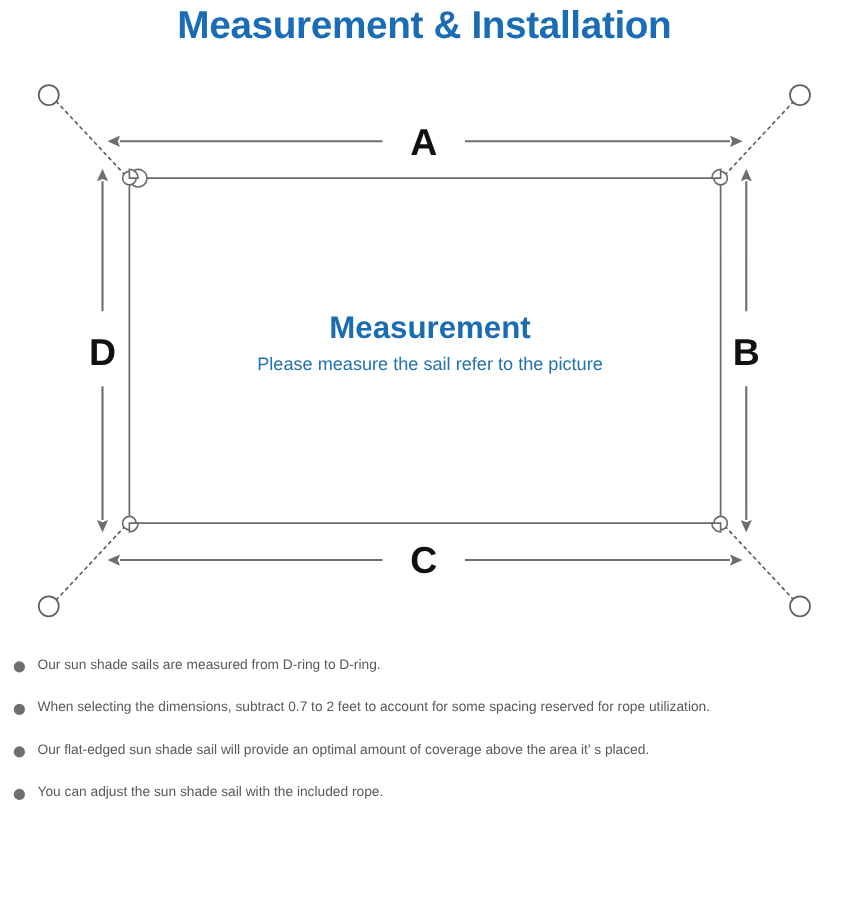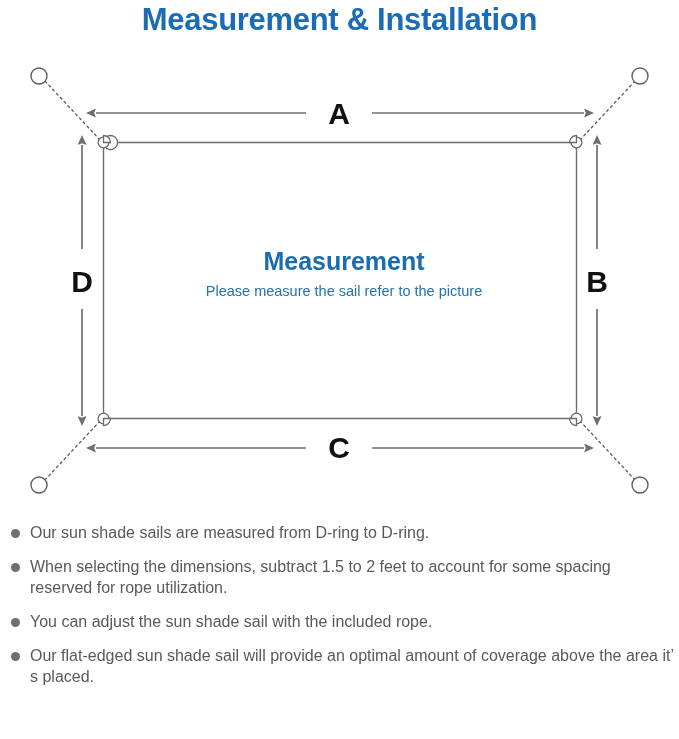--- a/index.html
+++ b/index.html
@@ -44,21 +44,21 @@
     position: absolute;
     left: 0;
     top: 522px;
     width: 679px;
   }
   .note-item {
     position: relative;
     padding-left: 30px;
     margin-bottom: 13px;
     color: #58595b;
-    font-size: 16px;
+    font-size: 11px;
     line-height: 21px;
     font-family: "Liberation Sans", sans-serif;
     padding-right: 4px;
   }
   .note-bullet {
     position: absolute;
     left: 11px;
     top: 7px;
     width: 9px;
     height: 9px;
@@ -135,28 +135,28 @@
   <div class="notes">
 
     <div class="note-item">
       <span class="note-bullet"></span>
       <span class="note-text">Our sun shade sails are measured from D-ring to D-ring.</span>
     </div>
 
 
     <div class="note-item">
       <span class="note-bullet"></span>
-      <span class="note-text">When selecting the dimensions, subtract 1.5 to 2 feet to account for some spacing reserved for rope utilization.</span>
+      <span class="note-text">When selecting the dimensions, subtract 0.7 to 2 feet to account for some spacing reserved for rope utilization.</span>
+    </div>
+
+    <div class="note-item">
+      <span class="note-bullet"></span>
+      <span class="note-text">Our flat-edged sun shade sail will provide an optimal amount of coverage above the area it’ s placed.</span>
     </div>
 
     <div class="note-item">
       <span class="note-bullet"></span>
       <span class="note-text">You can adjust the sun shade sail with the included rope.</span>
     </div>
 
-    <div class="note-item">
-      <span class="note-bullet"></span>
-      <span class="note-text">Our flat-edged sun shade sail will provide an optimal amount of coverage above the area it’ s placed.</span>
-    </div>
-
   </div>
 
 </div>
 
 </body></html>

